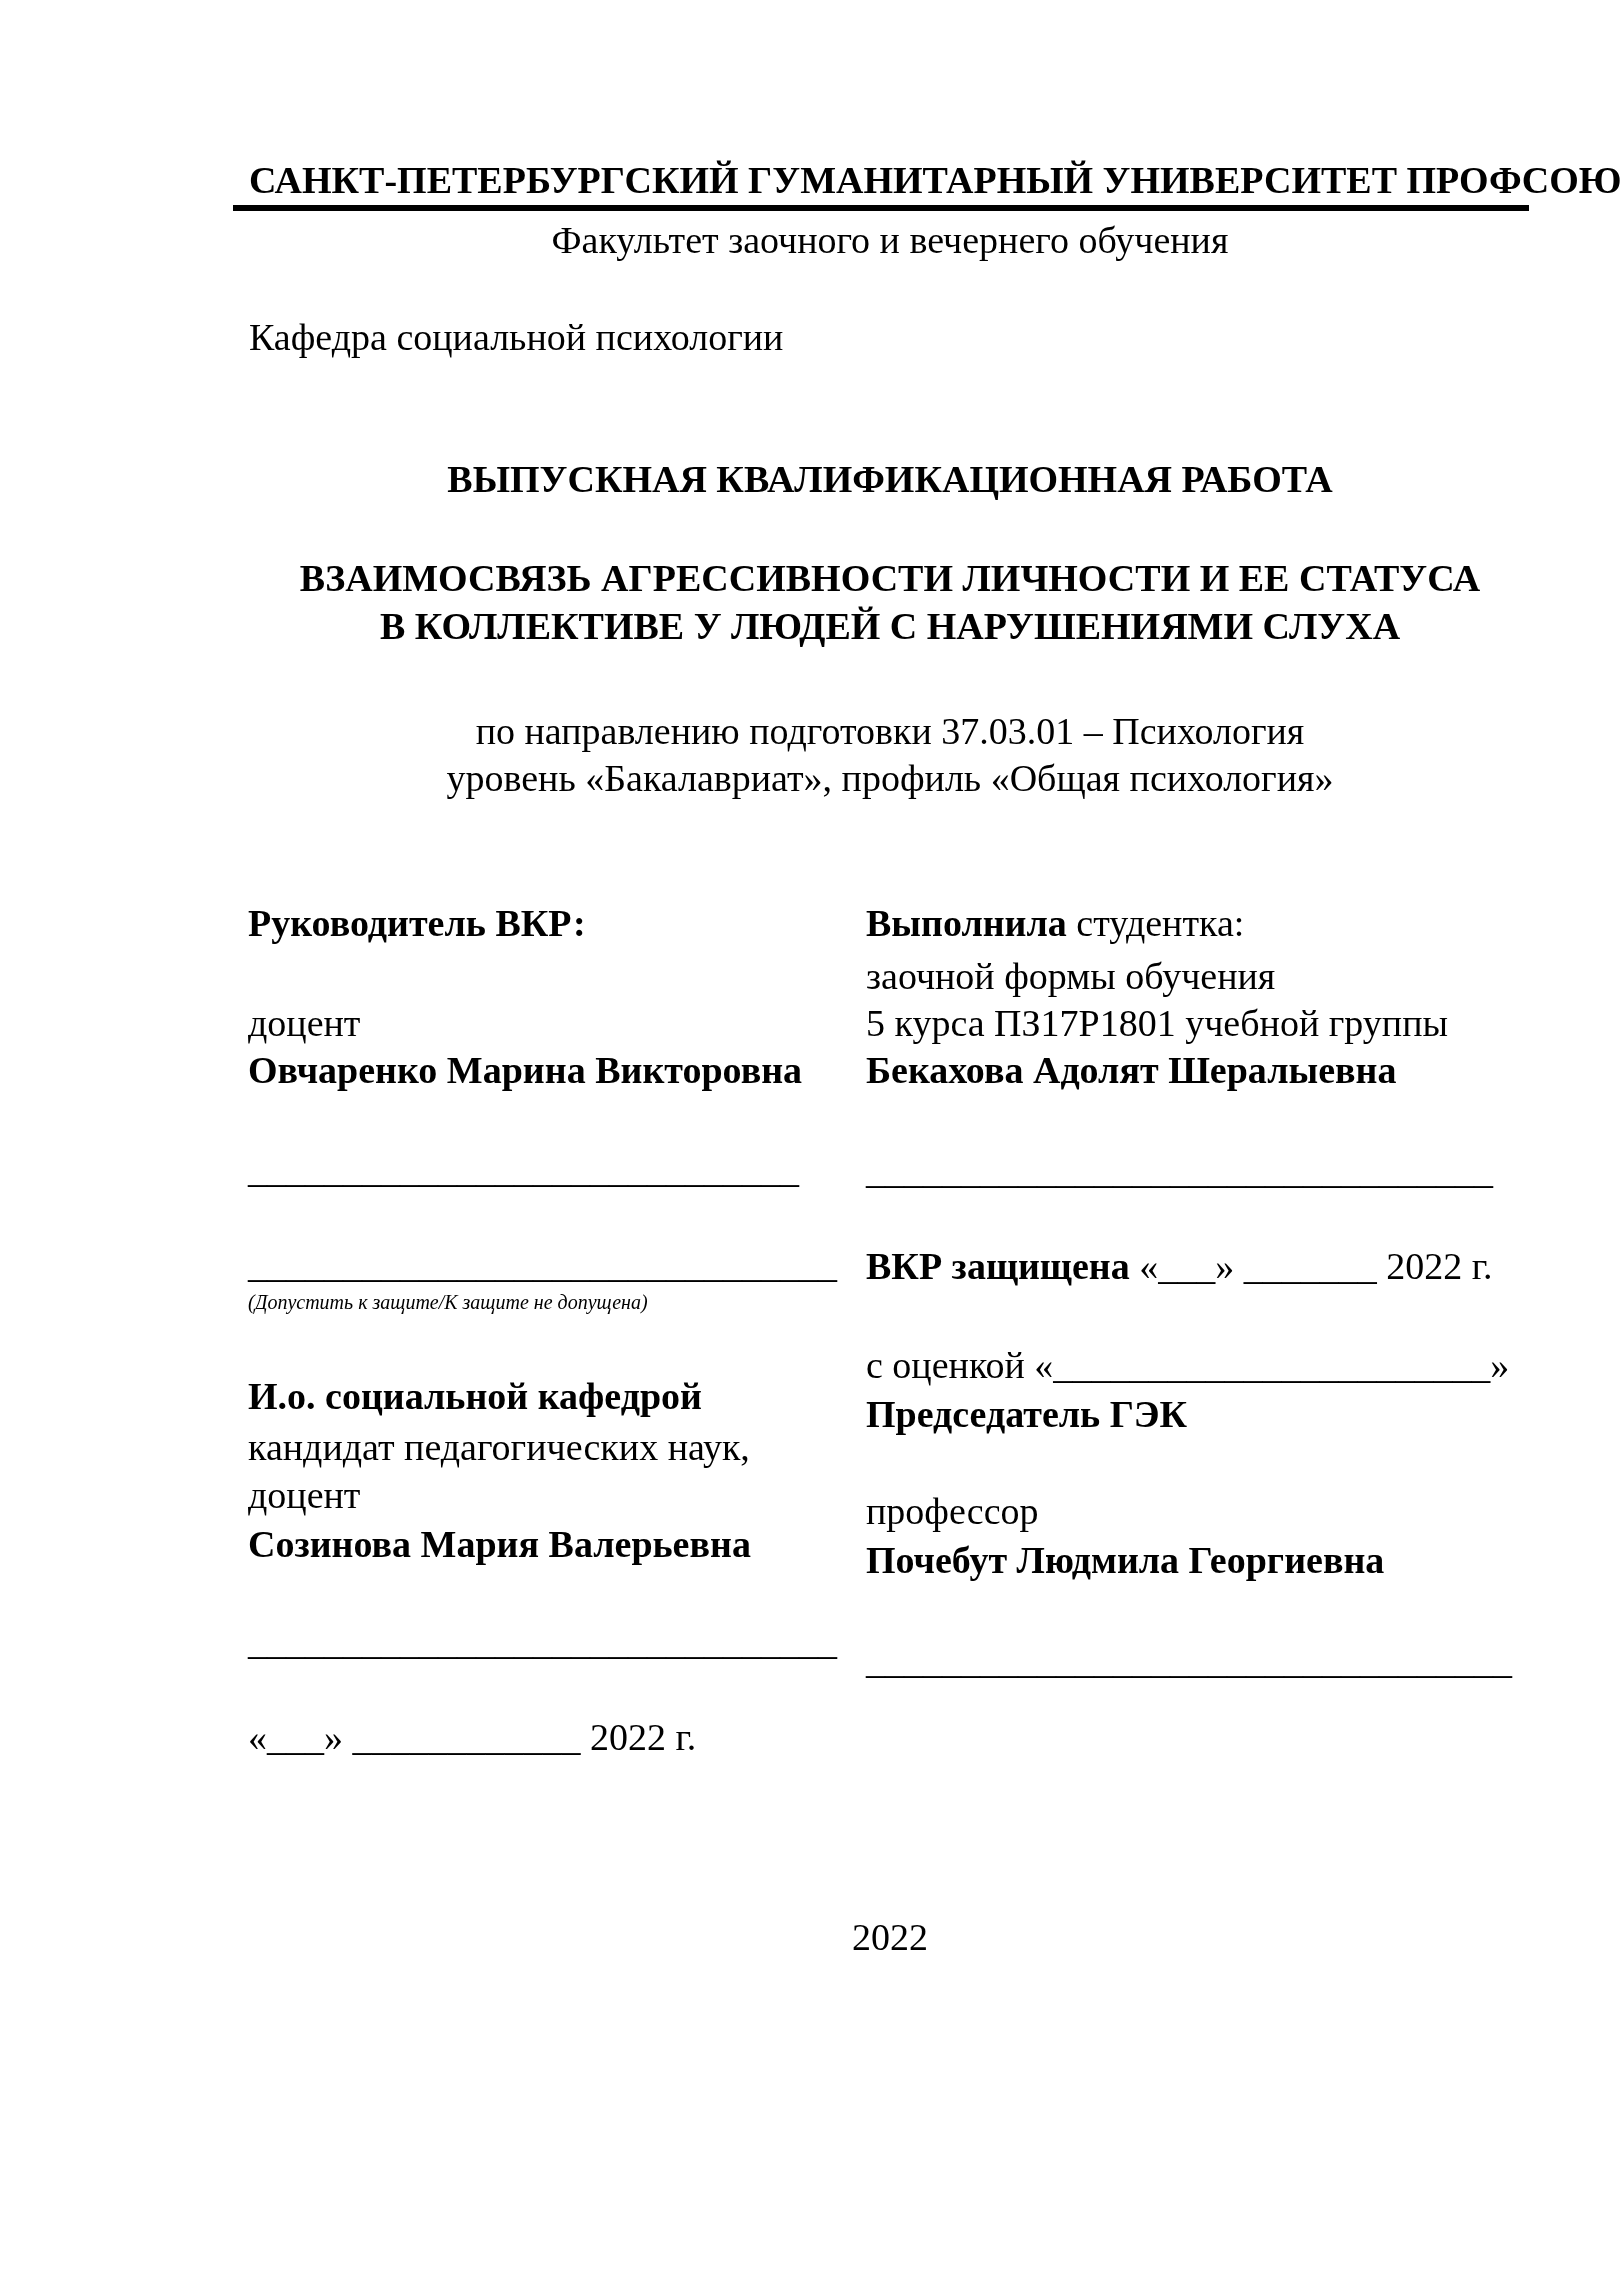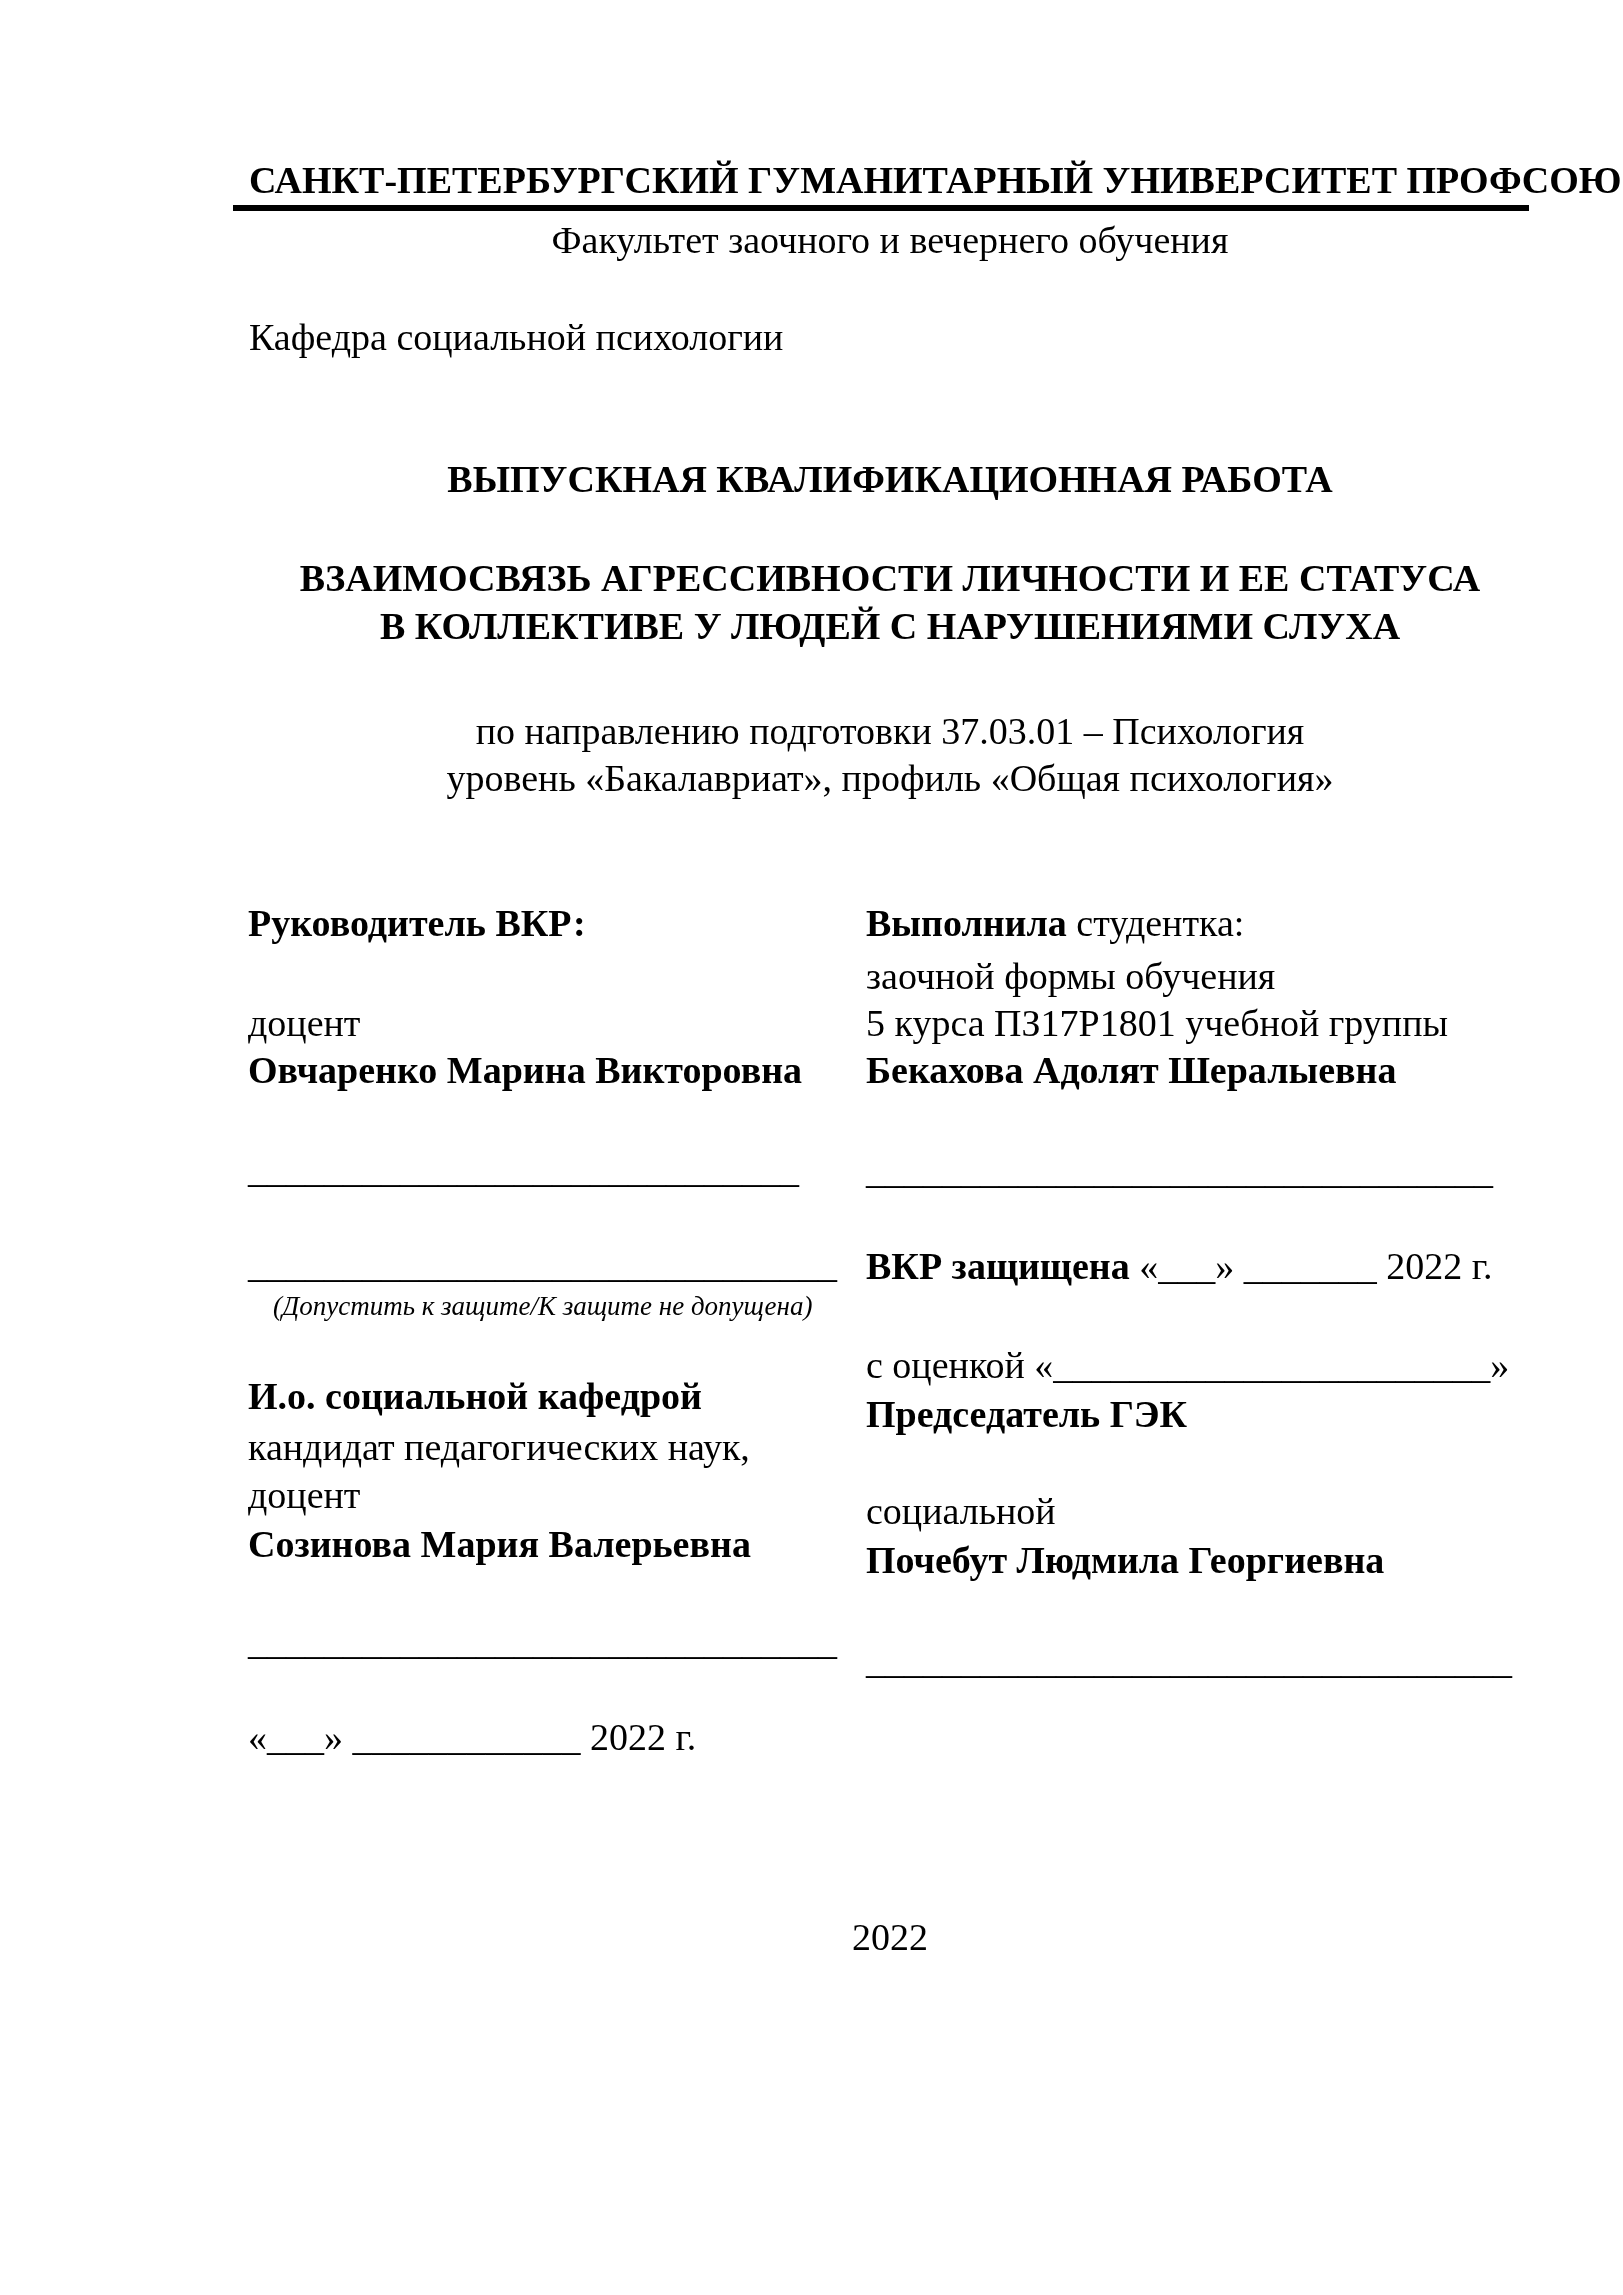--- a/index.html
+++ b/index.html
@@ -12,21 +12,21 @@
     font-size: 38px;
     color: #000000;
     overflow: hidden;
   }
   .abs { position: absolute; line-height: 1.15; white-space: nowrap; }
   .center { left: 249px; width: 1282px; text-align: center; }
   .rightalign { left: 249px; width: 1282px; text-align: left; }
   .colL { left: 248px; }
   .colR { left: 866px; }
   .bold { font-weight: bold; }
-  .caption { font-size: 27px; font-style: italic; margin-left: 25px; }
+  .caption { font-size: 20px; font-style: italic; }
   .rule {
     position: absolute;
     left: 233px;
     top: 205px;
     width: 1296px;
     height: 5.5px;
     background: #000000;
   }
 </style>
 </head>
@@ -61,20 +61,20 @@
 
   <div class="abs colR" style="top:902px"><span class="bold">Выполнила </span><span>студентка:</span></div>
   <div class="abs colR" style="top:955px">заочной формы обучения</div>
   <div class="abs colR" style="top:1002px">5 курса ПЗ17Р1801 учебной группы</div>
   <div class="abs colR bold" style="top:1049px">Бекахова Адолят Шералыевна</div>
   <div class="abs colR" style="top:1149px">_________________________________</div>
 
   <div class="abs colR" style="top:1245px"><span class="bold">ВКР защищена </span><span>«___» _______ 2022 г.</span></div>
   <div class="abs colR" style="top:1344px">с оценкой «_______________________»</div>
   <div class="abs colR bold" style="top:1393px">Председатель ГЭК</div>
-  <div class="abs colR" style="top:1490px">социальной</div>
+  <div class="abs colR" style="top:1490px">профессор</div>
   <div class="abs colR bold" style="top:1539px">Почебут Людмила Георгиевна</div>
   <div class="abs colR" style="top:1639px">__________________________________</div>
 
   <div class="abs center" style="top:1916px">2022</div>
 
 </div>
 
 
 </body></html>

